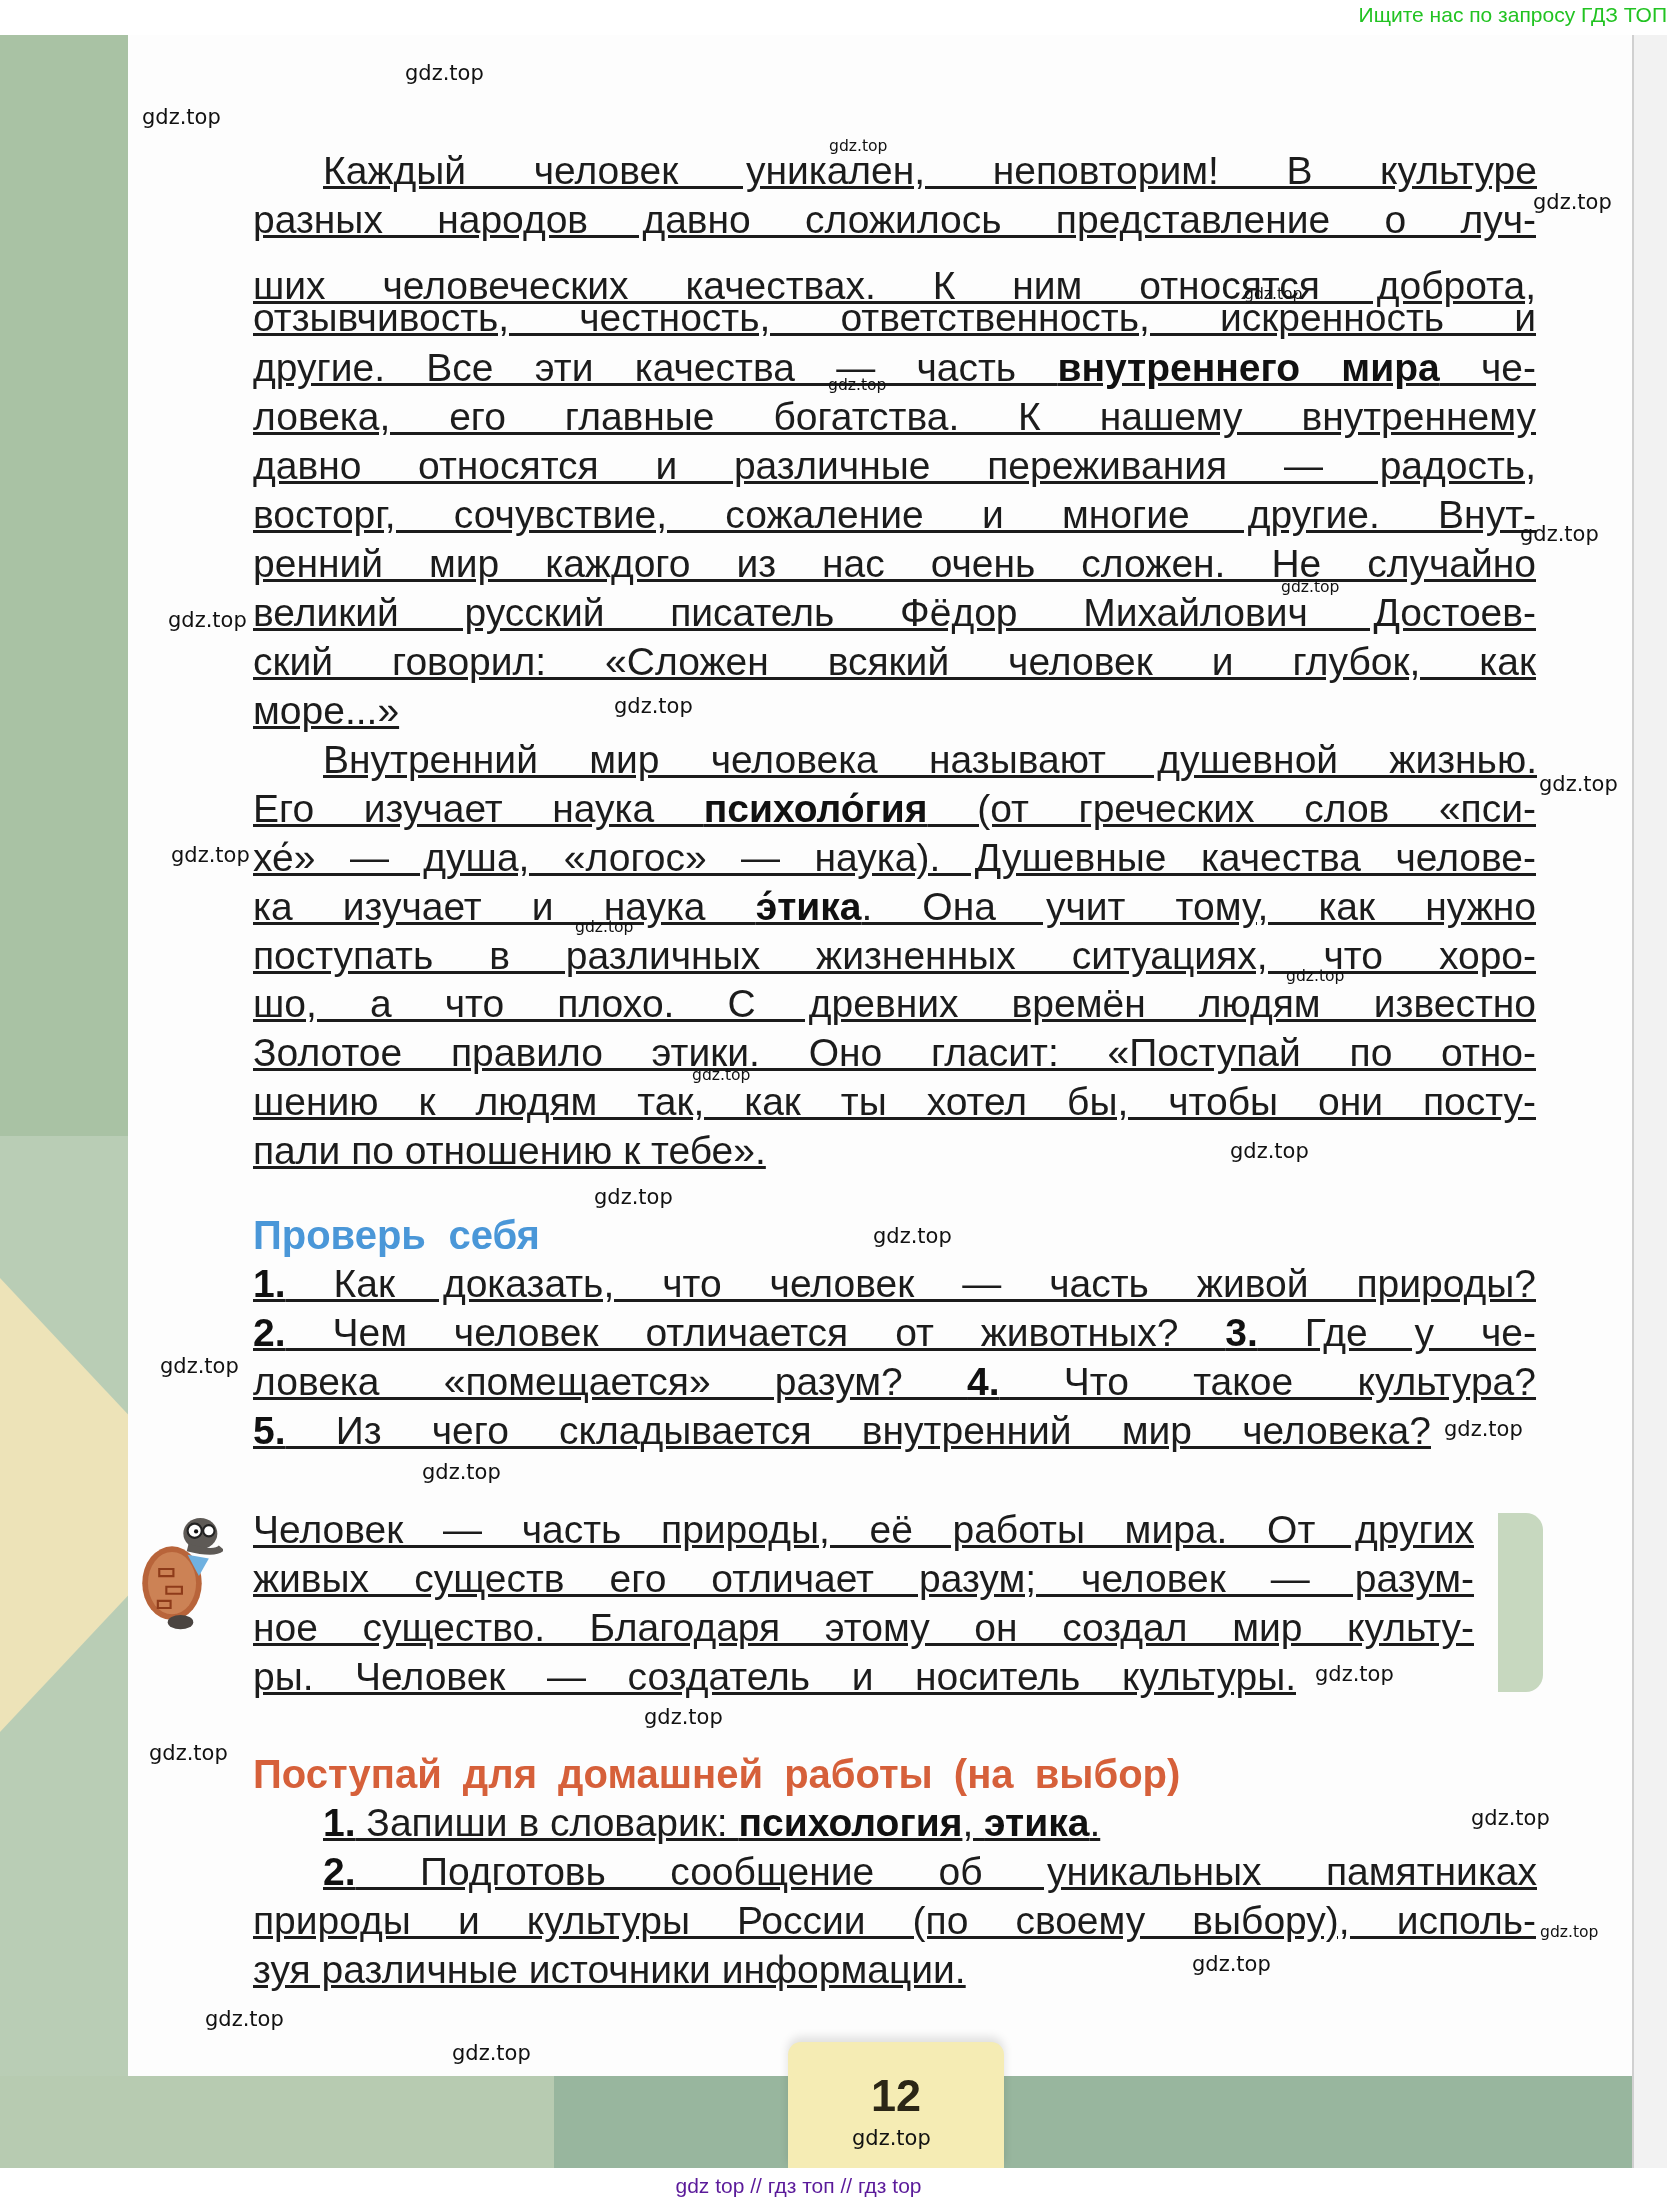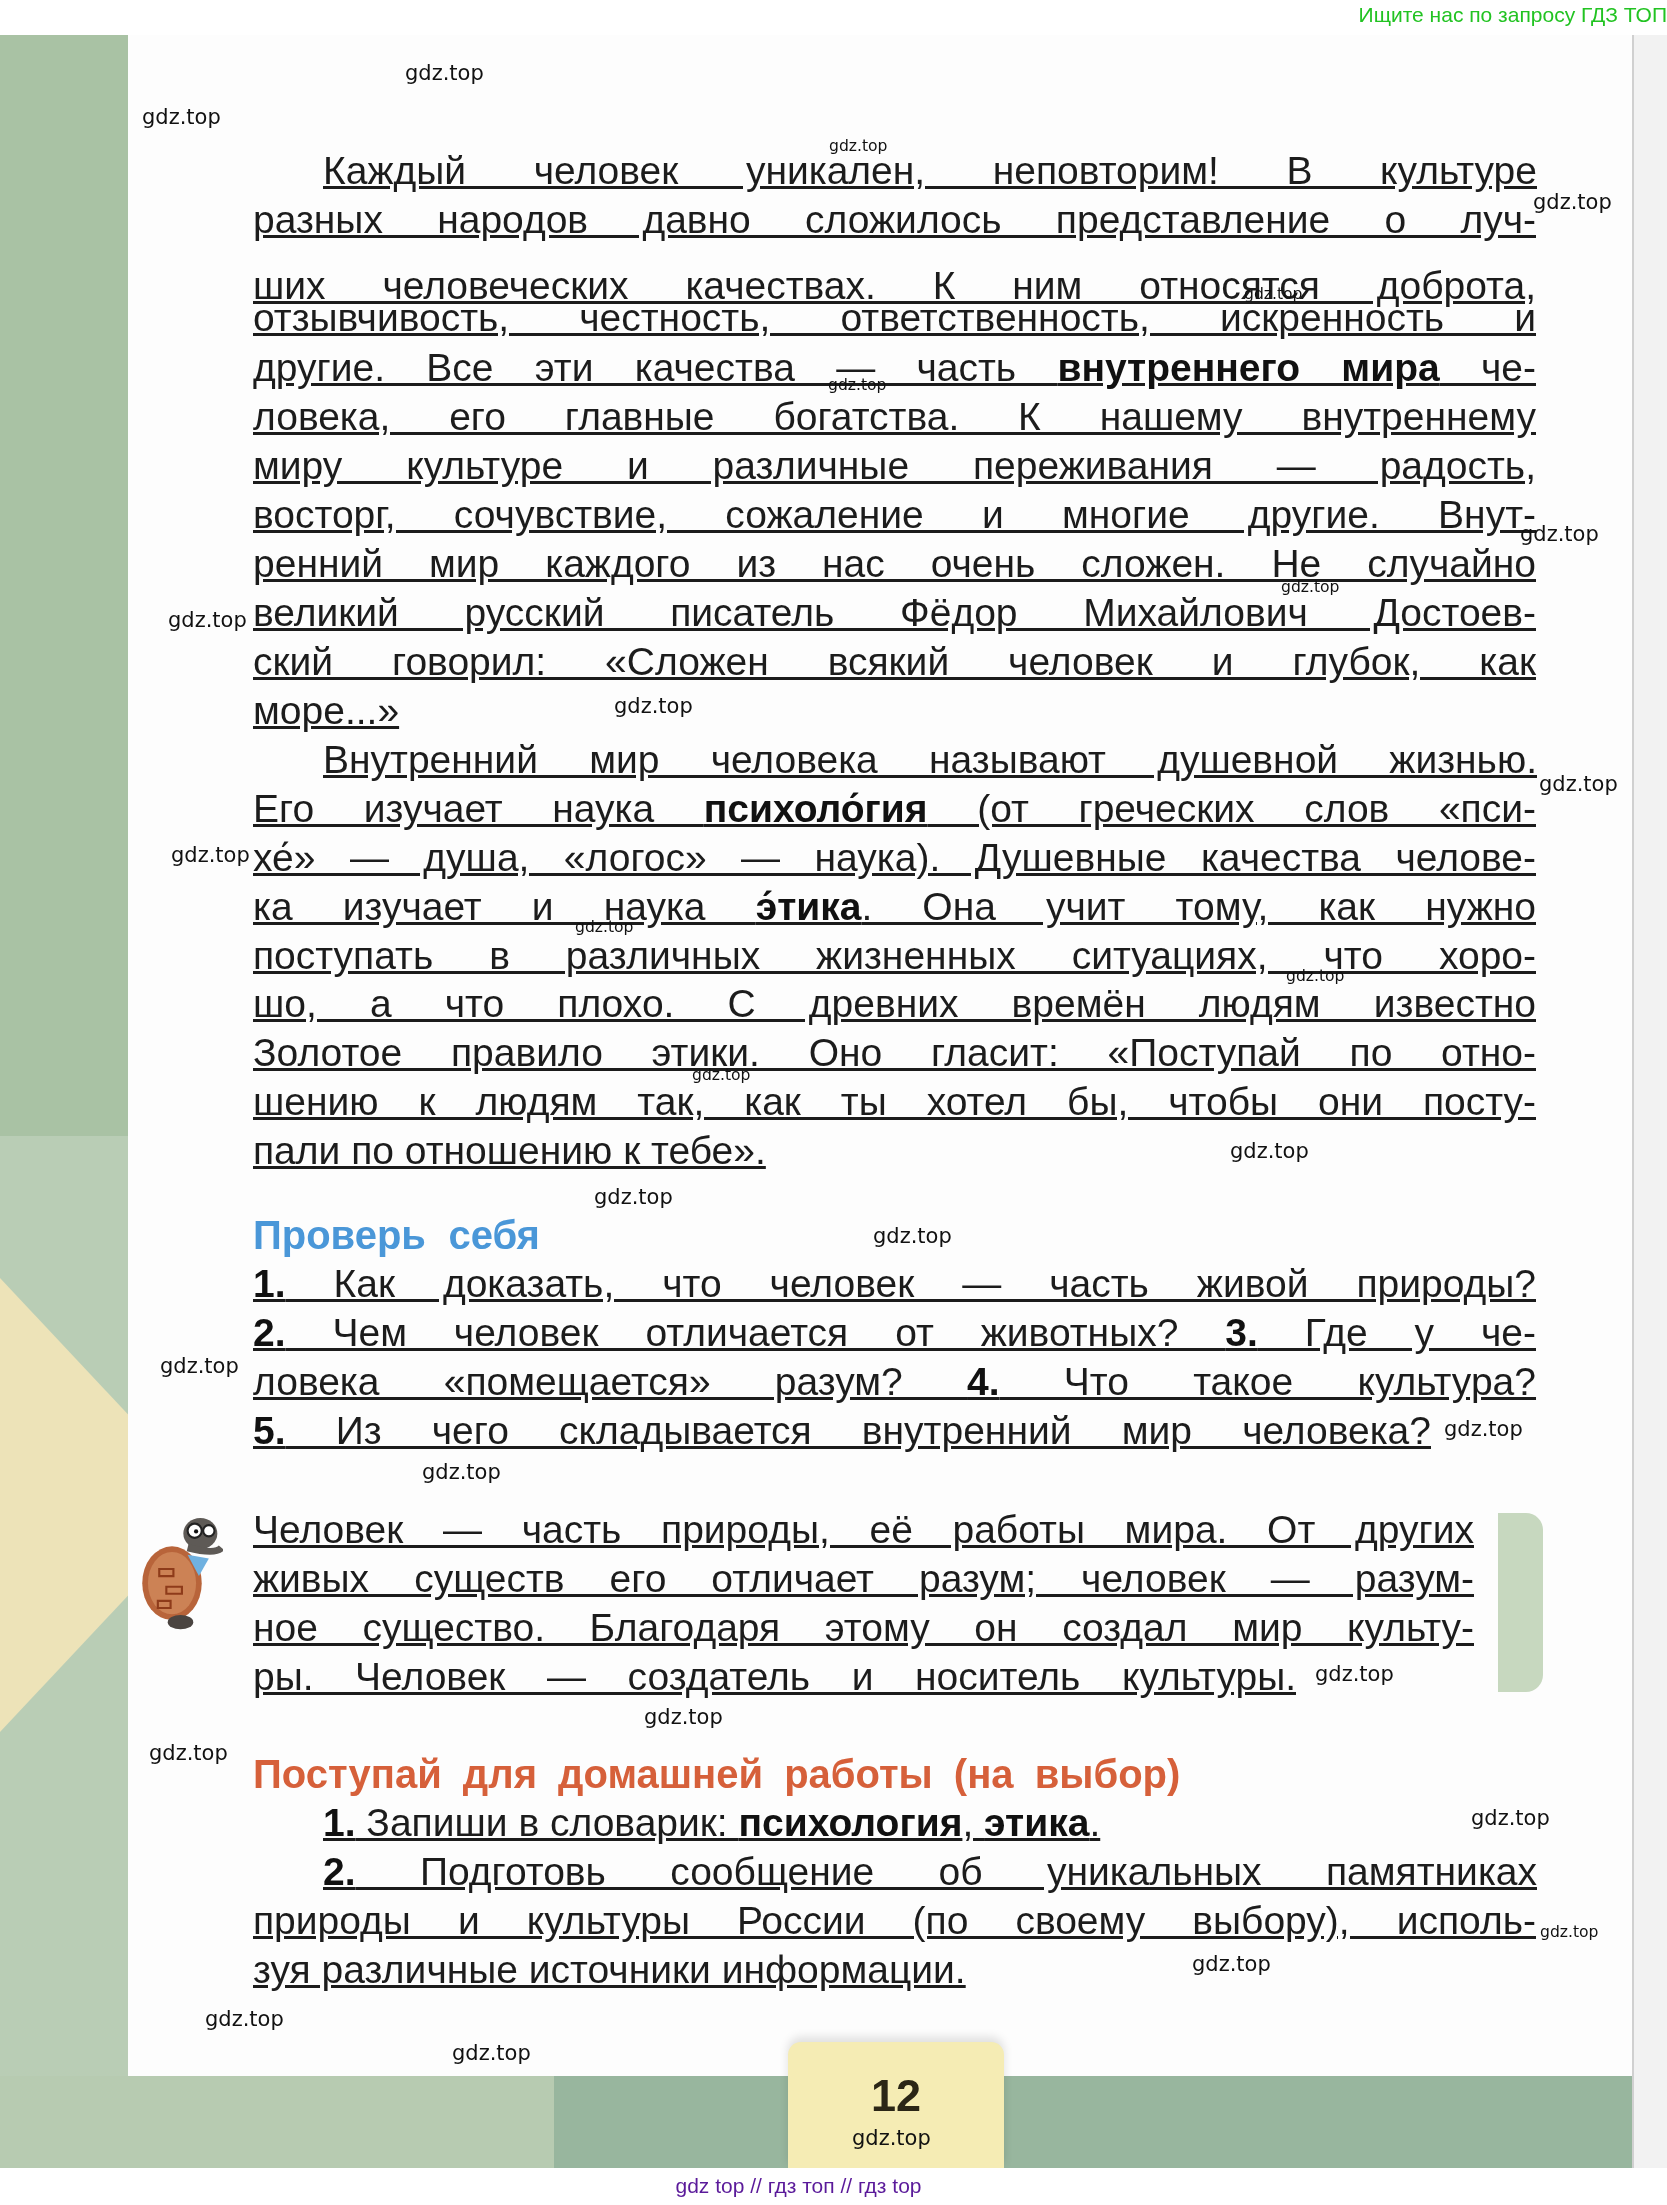--- a/index.html
+++ b/index.html
@@ -78,21 +78,21 @@
   <div class="line" style="top:293px">
       <span class="words">отзывчивость, честность, ответственность, искренность и</span>
     </div>
   <div class="line" style="top:343px">
       <span class="words"><span>другие. Все эти качества — часть </span><b>внутреннего мира</b><span> че-</span></span>
     </div>
   <div class="line" style="top:392px">
       <span class="words">ловека, его главные богатства. К нашему внутреннему</span>
     </div>
   <div class="line" style="top:441px">
-      <span class="words">миру культуре и различные переживания — радость,</span>
+      <span class="words">давно относятся и различные переживания — радость,</span>
     </div>
   <div class="line" style="top:490px">
       <span class="words">восторг, сочувствие, сожаление и многие другие. Внут-</span>
     </div>
   <div class="line" style="top:539px">
       <span class="words">ренний мир каждого из нас очень сложен. Не случайно</span>
     </div>
   <div class="line" style="top:588px">
       <span class="words">великий русский писатель Фёдор Михайлович Достоев-</span>
     </div>

